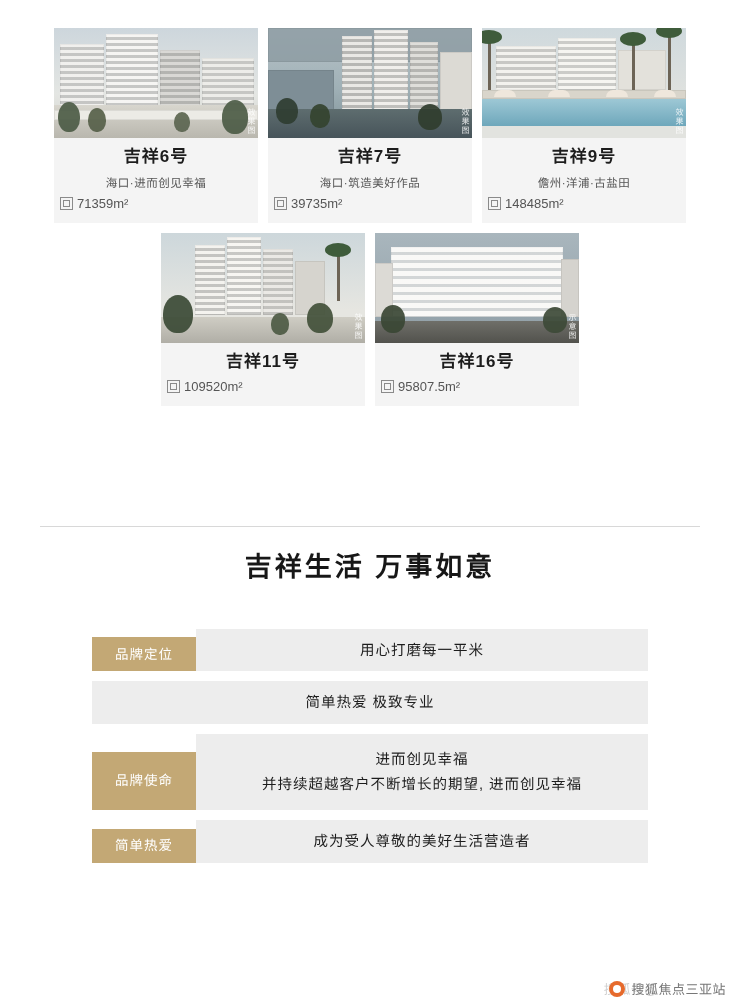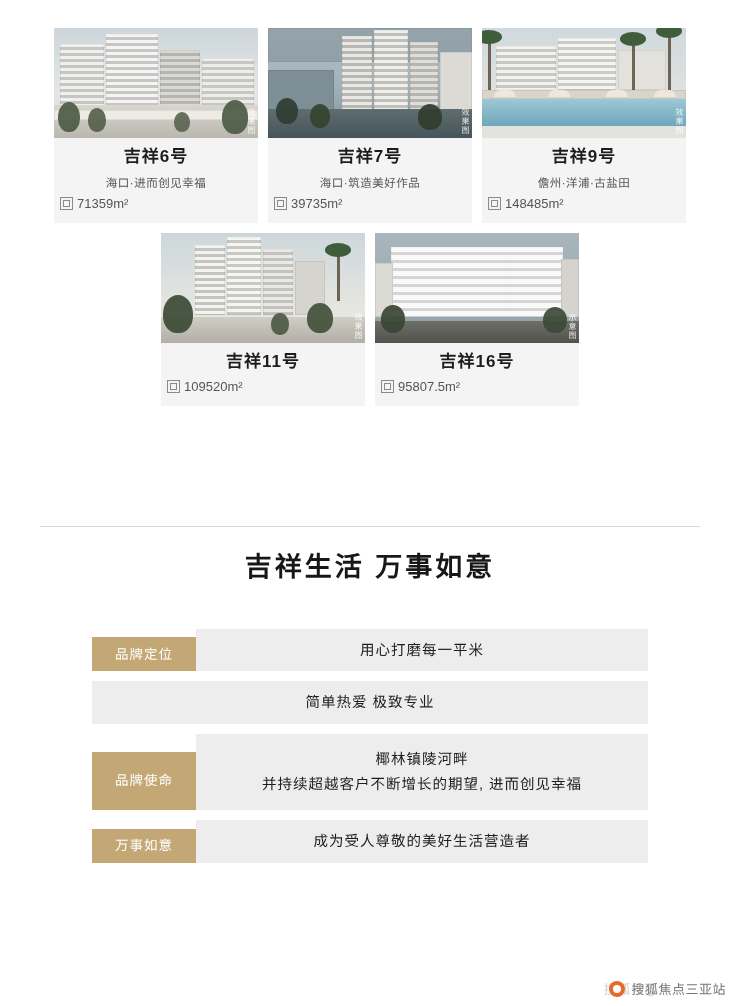--- a/index.html
+++ b/index.html
@@ -434,27 +434,27 @@
 
   <div class="value-row">
     <div class="value-text">
       <span>简单热爱 极致专业</span>
     </div>
   </div>
 
   <div class="value-row tall">
     <div class="value-label">品牌使命</div>
     <div class="value-text">
-      <span>椰林镇陵河畔</span>
+      <span>进而创见幸福</span>
       <span>并持续超越客户不断增长的期望, 进而创见幸福</span>
     </div>
   </div>
 
   <div class="value-row">
-    <div class="value-label">万事如意</div>
+    <div class="value-label">简单热爱</div>
     <div class="value-text">
       <span>成为受人尊敬的美好生活营造者</span>
     </div>
   </div>
 
 </section>
 
 <div class="wm-ghost">搜狐号@</div>
 <div class="watermark">
   <span class="wm-logo"></span>

